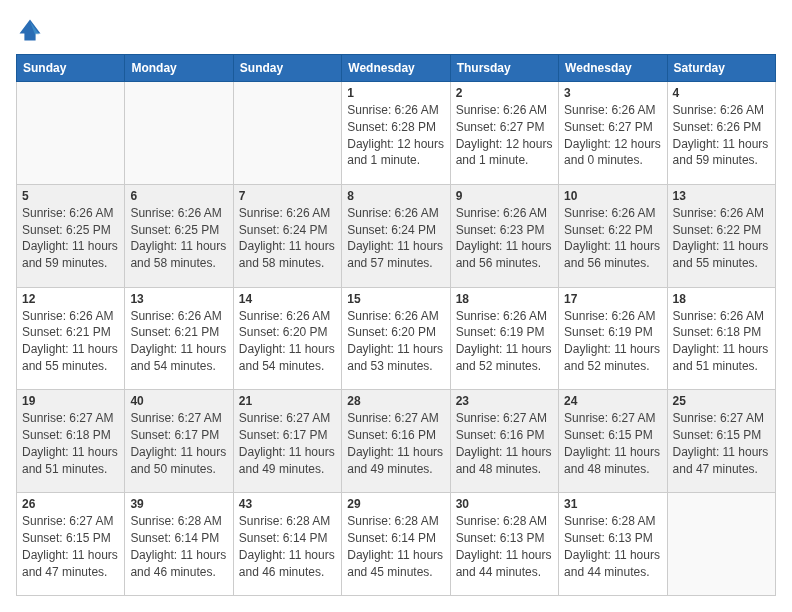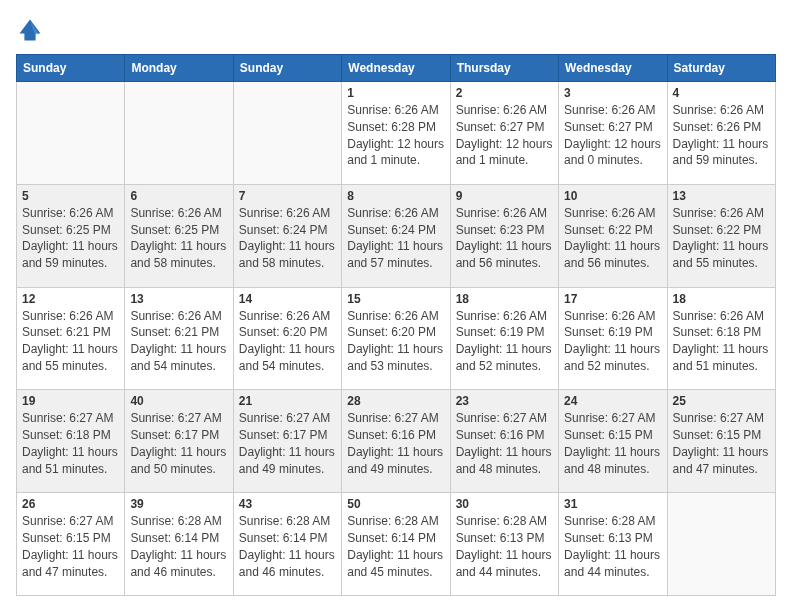--- a/index.html
+++ b/index.html
@@ -334,21 +334,21 @@
 and 46 minutes.</div>
           </td>
           <td>
             <span class="day-number">43</span>
             <div class="day-info" style="white-space: pre-line;">Sunrise: 6:28 AM
 Sunset: 6:14 PM
 Daylight: 11 hours
 and 46 minutes.</div>
           </td>
           <td>
-            <span class="day-number">50</span>
+            <span class="day-number">29</span>
             <div class="day-info" style="white-space: pre-line;">Sunrise: 6:28 AM
 Sunset: 6:14 PM
 Daylight: 11 hours
 and 45 minutes.</div>
           </td>
           <td>
             <span class="day-number">30</span>
             <div class="day-info" style="white-space: pre-line;">Sunrise: 6:28 AM
 Sunset: 6:13 PM
 Daylight: 11 hours

